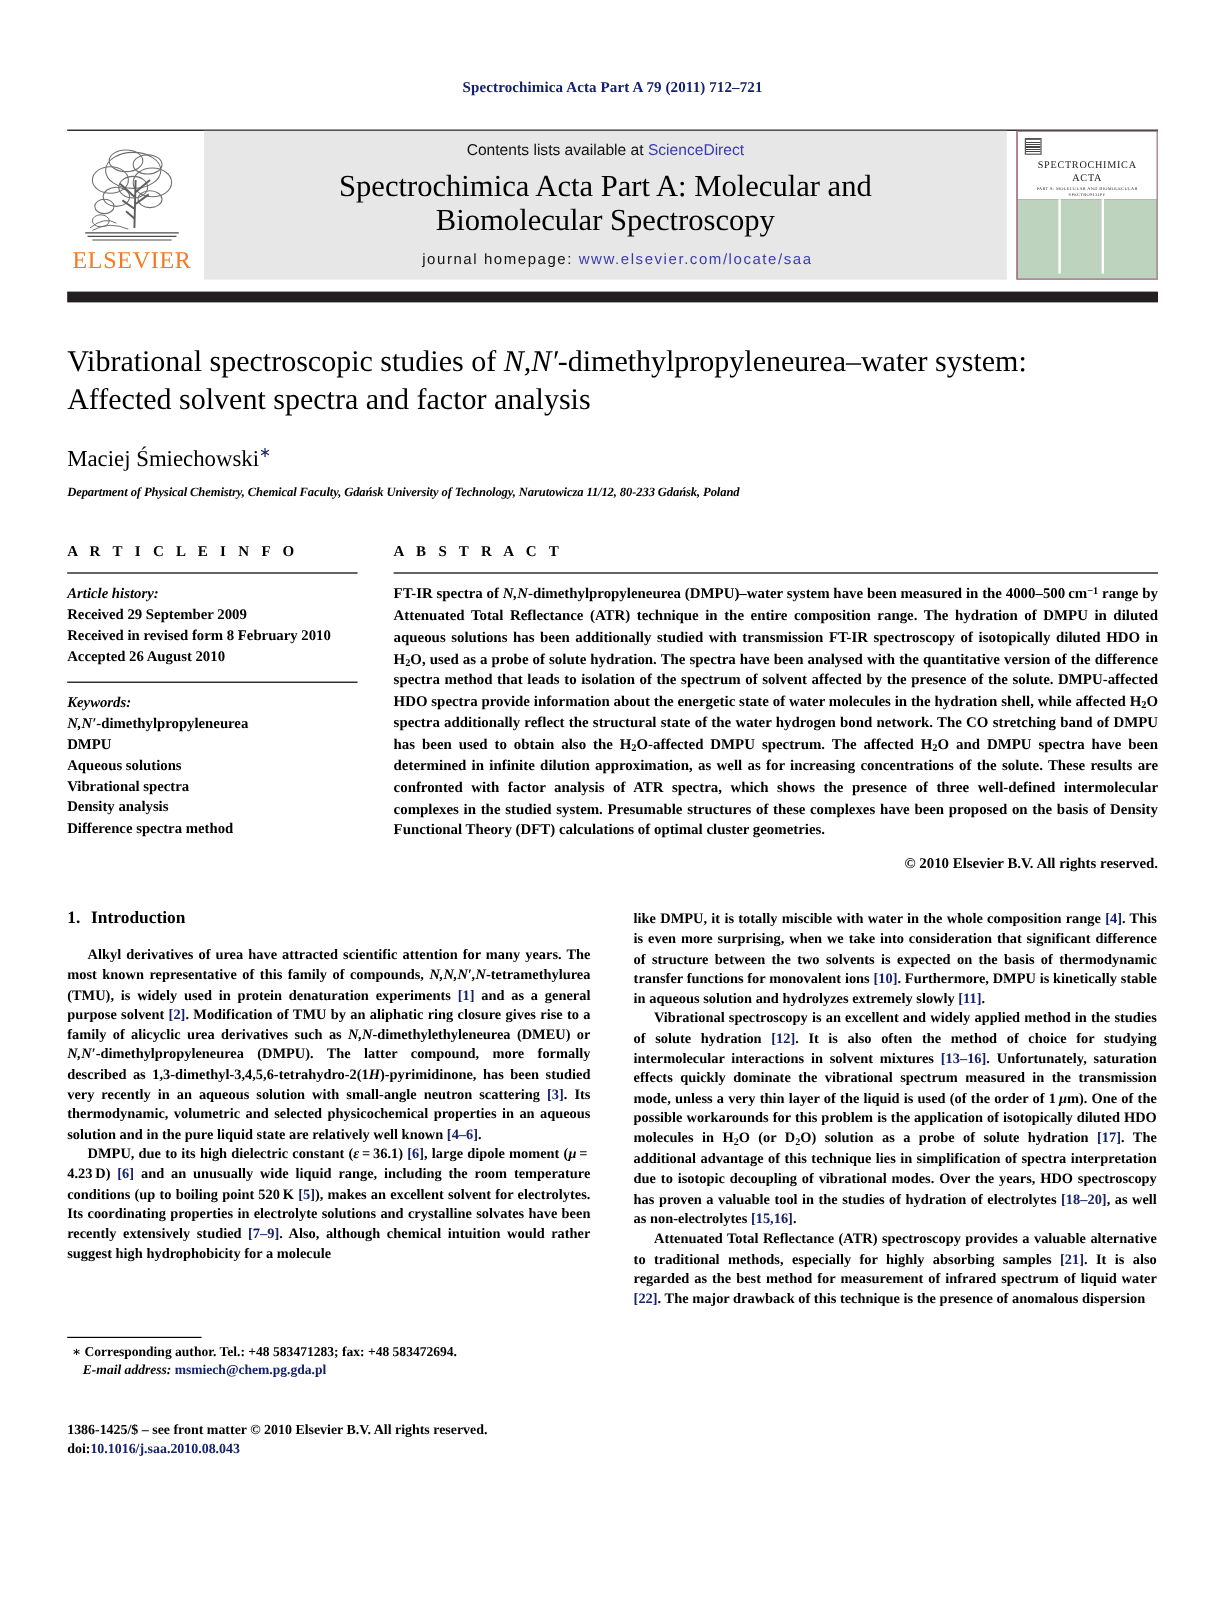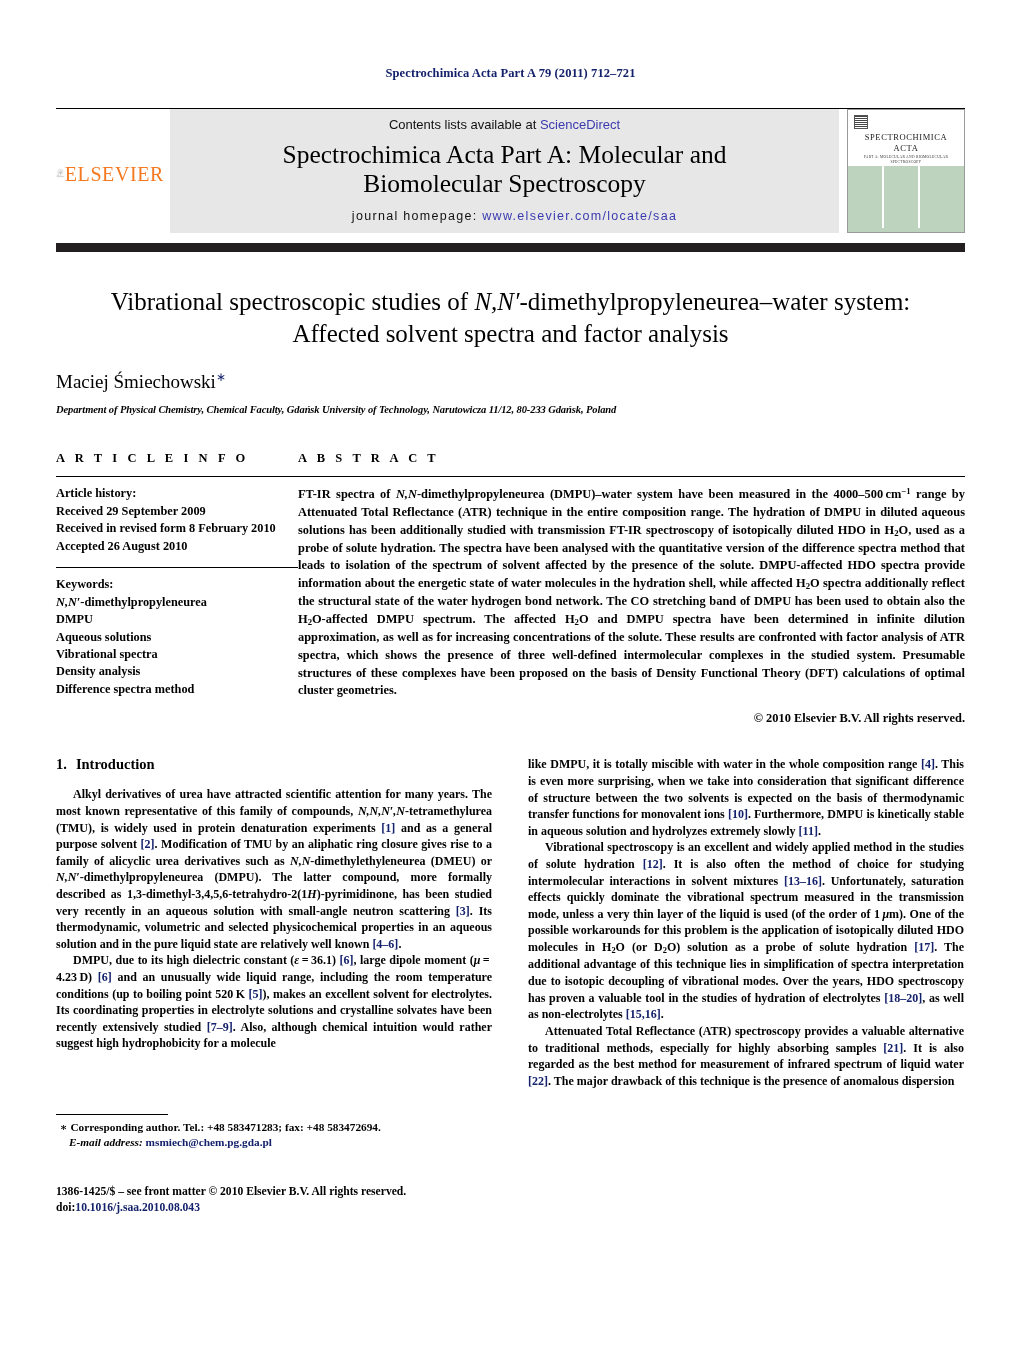--- a/index.html
+++ b/index.html
@@ -40,21 +40,21 @@
     margin-top: 27px;
     height: 124px;
     display: flex;
     align-items: stretch;
     border-top: 1px solid #000;
   }
   .elsevier-block {
     width: 108px;
     flex: 0 0 108px;
     display: flex;
-    flex-direction: row;
+    flex-direction: column;
     align-items: center;
     justify-content: center;
     padding-top: 4px;
     box-sizing: border-box;
   }
   .tree-logo { display:block; }
   .elsevier-word {
     font-family: "Liberation Serif", serif;
     color: #f47920;
     font-size: 20px;
@@ -157,21 +157,20 @@
 
   
   .title-block { margin-top: 34px; }
   .article-title {
     font-family: "Liberation Serif", serif;
     font-size: 25px;
     line-height: 1.26;
     font-weight: 400;
     margin: 0;
     color: #000;
-    text-align: center;
   }
   .author-line {
     font-size: 19px;
     margin-top: 21px;
     font-family: "Liberation Serif", serif;
   }
   .author-line .corr-star {
     color: #14216b;
     font-size: 12px;
     vertical-align: super;
@@ -181,36 +180,38 @@
     font-style: italic;
     font-weight: bold;
     margin-top: 11px;
     letter-spacing: -0.1px;
   }
 
   
   .info-abstract {
     display: flex;
     margin-top: 36px;
+    gap: 30px;
   }
   .col-info { width: 242px; flex: 0 0 242px; }
   .col-abstract { flex: 1 1 auto; }
   .sect-label {
     font-family: "Liberation Serif", serif;
     font-weight: bold;
     font-size: 12.5px;
     letter-spacing: 3.6px;
   }
   .hr-thin {
     border: 0;
     border-top: 1.6px solid #000;
     margin: 10px 0 8px 0;
   }
   .hr-thin.second { margin-top: 12px; }
   .info-head {
+    font-style: italic;
     font-weight: bold;
     font-size: 12.3px;
     line-height: 1.42;
   }
   .info-item {
     font-size: 12.3px;
     font-weight: bold;
     line-height: 1.42;
   }
   .abstract-text {

